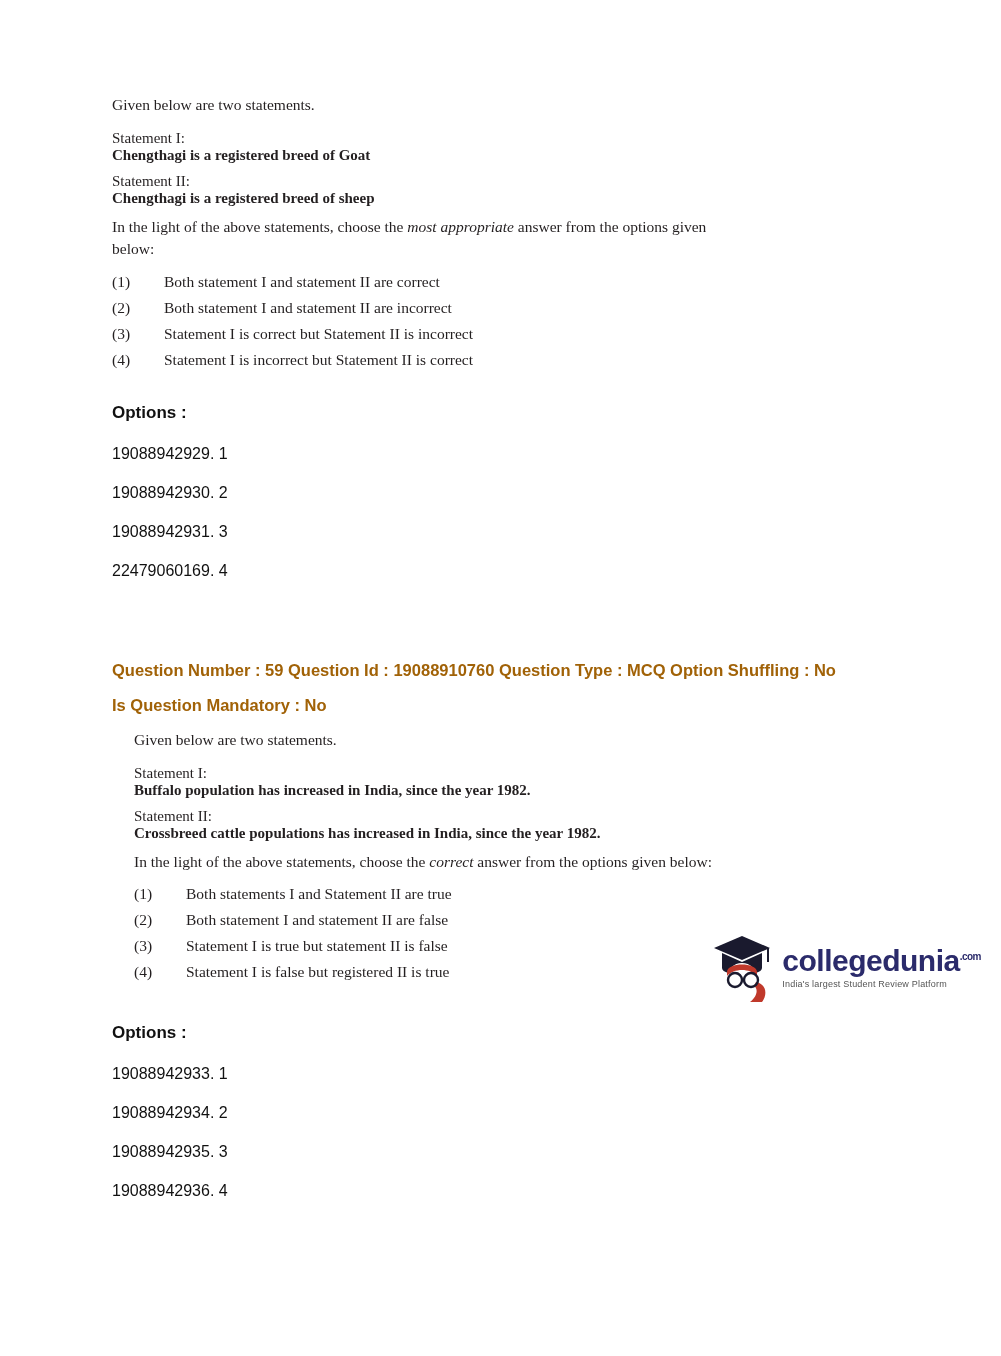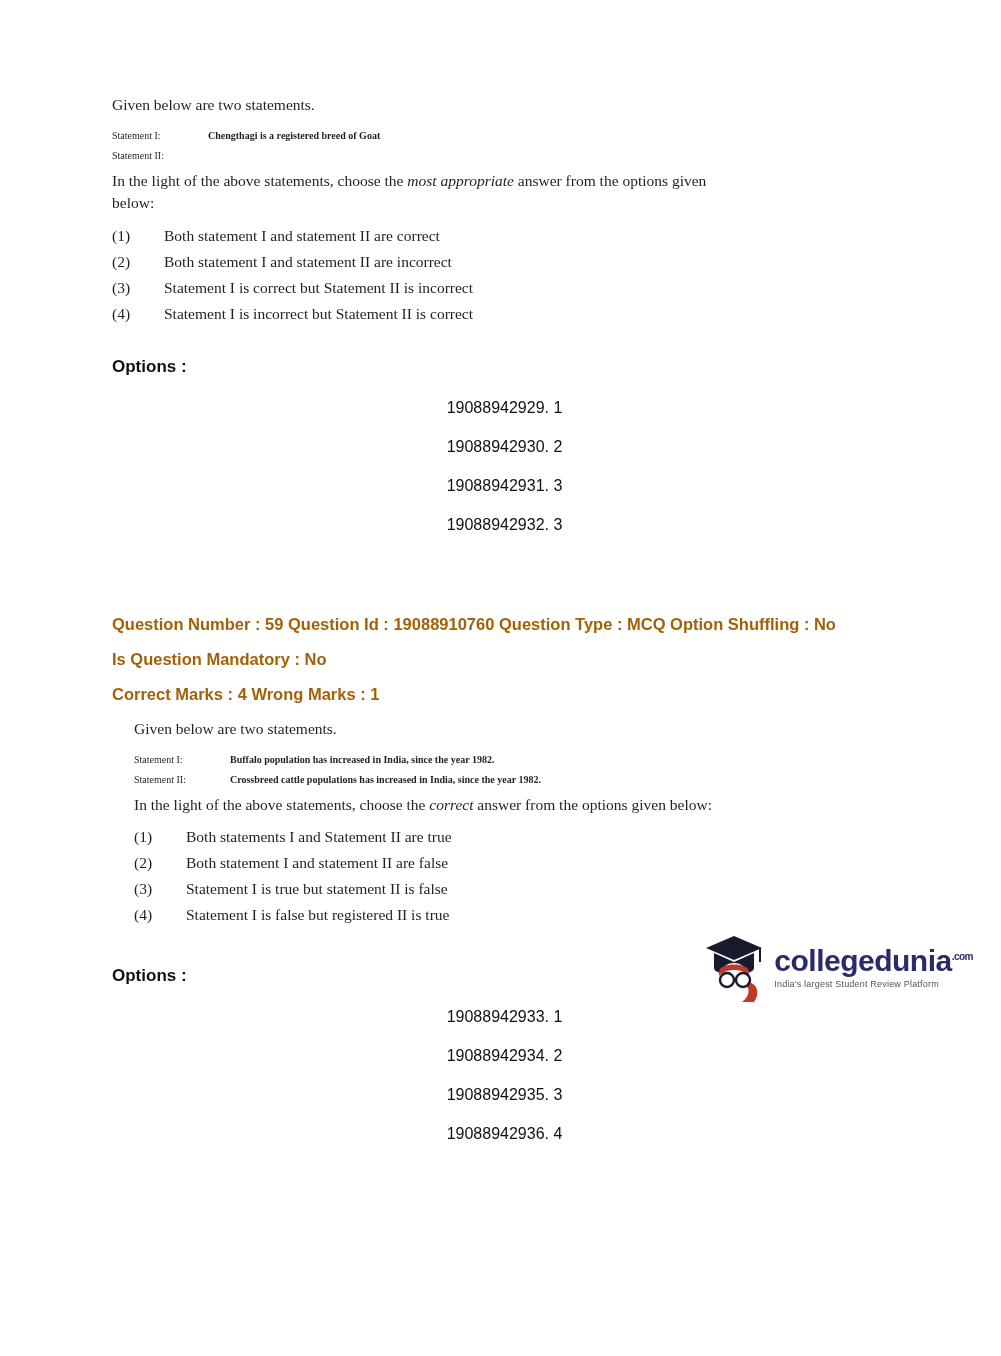--- a/index.html
+++ b/index.html
@@ -26,22 +26,23 @@
   .serif {
     font-family: "Liberation Serif", serif;
     color: #231f20;
   }
   .q-intro {
     font-size: 15.5px;
     margin-bottom: 16px;
   }
   .stmt-row {
     display: flex;
-    font-size: 10px;
+    font-size: 15px;
     margin-bottom: 9px;
+    flex-direction: column;
   }
   .stmt-label {
     flex: 0 0 auto;
     min-width: 96px;
   }
   .stmt-text {
     flex: 1 1 auto;
     font-weight: bold;
   }
   .q-light {
@@ -71,40 +72,39 @@
   .options-heading {
     font-size: 17px;
     font-weight: bold;
     color: #111;
     margin: 34px 0 22px 0;
   }
   .opt-id {
     font-size: 16px;
     color: #111;
     margin-bottom: 21px;
-    text-align: center;
   }
   .meta-line {
     font-size: 16.5px;
     font-weight: bold;
     color: #a16207;
     margin-bottom: 16px;
   }
   .block-1 {
     margin-left: 8px;
   }
   .block-2 {
     margin-left: 22px;
   }
   .gap-big { height: 60px; }
 
   
   .logo {
     position: absolute;
-    right: 28px;
+    right: 20px;
     bottom: 42px;
     display: flex;
     align-items: center;
     gap: 8px;
   }
   .logo-mark {
     width: 64px;
     height: 70px;
     position: relative;
   }
@@ -140,20 +140,21 @@
   <div class="block-1">
 
     <div class="serif q-intro">Given below are two statements.</div>
 
     <div class="serif stmt-row">
       <span class="stmt-label">Statement I:</span>
       <span class="stmt-text">Chengthagi is a registered breed of Goat</span>
     </div>
     <div class="serif stmt-row">
       <span class="stmt-label">Statement II:</span>
+      <span class="stmt-text">Chengthagi is a registered breed of sheep</span>
     </div>
 
     <div class="serif q-light">
       <span>In the light of the above statements, choose the </span><em>most appropriate</em><span> answer from the options given below:</span>
     </div>
 
     <div class="serif opt-row">
       <span class="opt-num">(1)</span>
       <span class="opt-txt">Both statement I and statement II are correct</span>
     </div>
@@ -168,30 +169,29 @@
     <div class="serif opt-row">
       <span class="opt-num">(4)</span>
       <span class="opt-txt">Statement I is incorrect but Statement II is correct</span>
     </div>
 
     <div class="options-heading">Options :</div>
 
     <div class="opt-id">19088942929. 1</div>
     <div class="opt-id">19088942930. 2</div>
     <div class="opt-id">19088942931. 3</div>
-    <div class="opt-id">19088942932. 3</div>
+    <div class="opt-id">22479060169. 4</div>
   </div>
 
   <div class="gap-big"></div>
 
   <div class="block-1">
 
     <div class="meta-line">Question Number : 59 Question Id : 19088910760 Question Type : MCQ Option Shuffling : No</div>
     <div class="meta-line">Is Question Mandatory : No</div>
-    <div class="meta-line">Correct Marks : 4 Wrong Marks : 1</div>
 
     <div class="block-2">
       <div class="serif q-intro">Given below are two statements.</div>
 
       <div class="serif stmt-row">
         <span class="stmt-label">Statement I:</span>
         <span class="stmt-text">Buffalo population has increased in India, since the year 1982.</span>
       </div>
       <div class="serif stmt-row">
         <span class="stmt-label">Statement II:</span>

